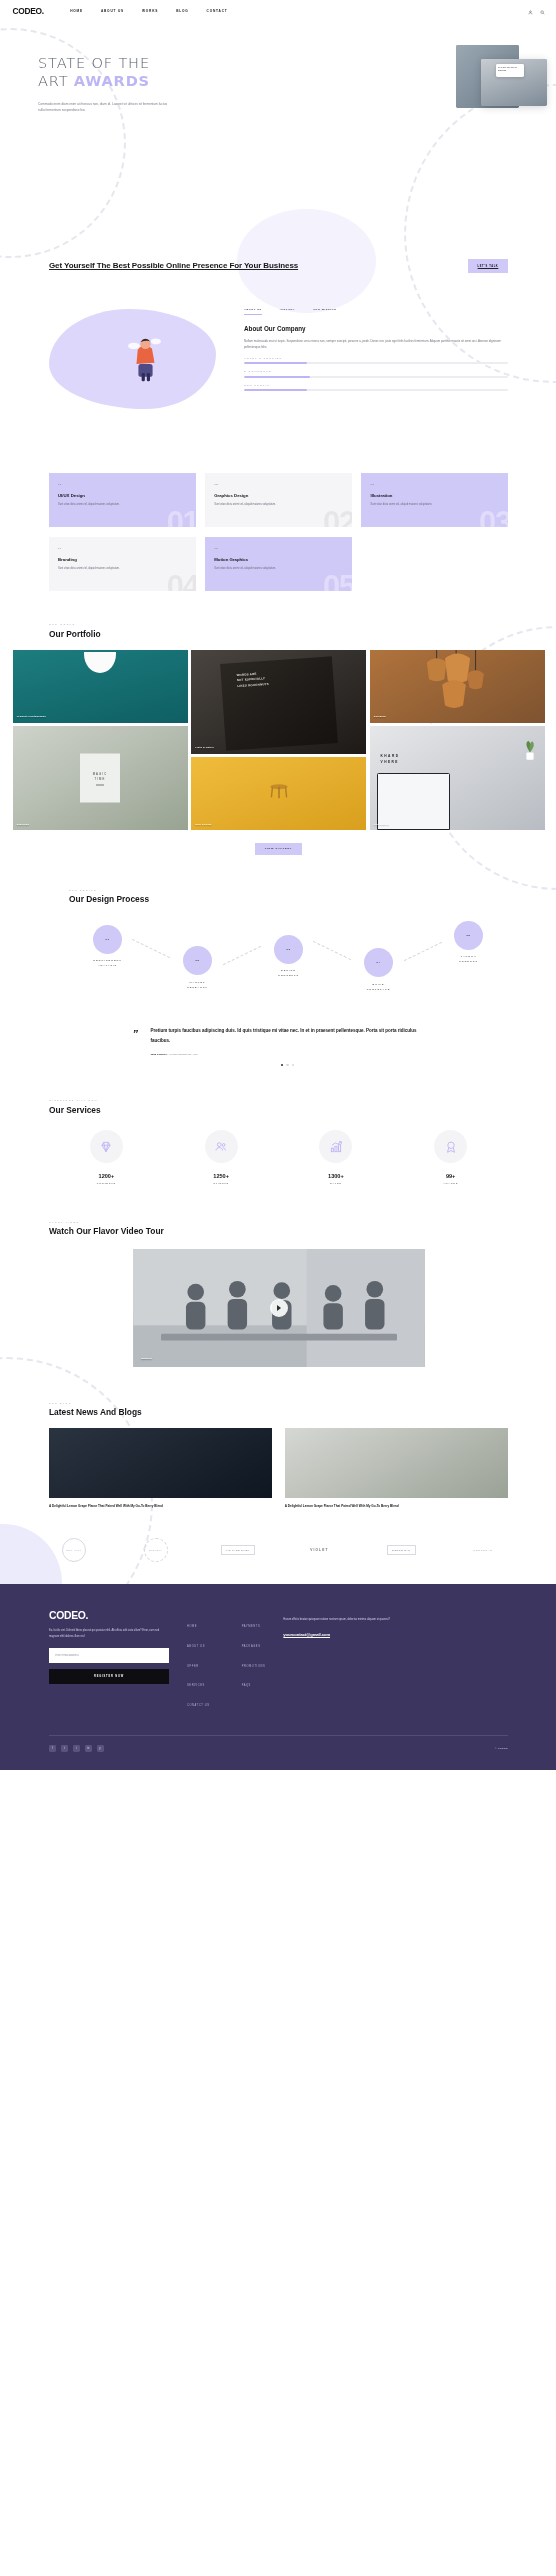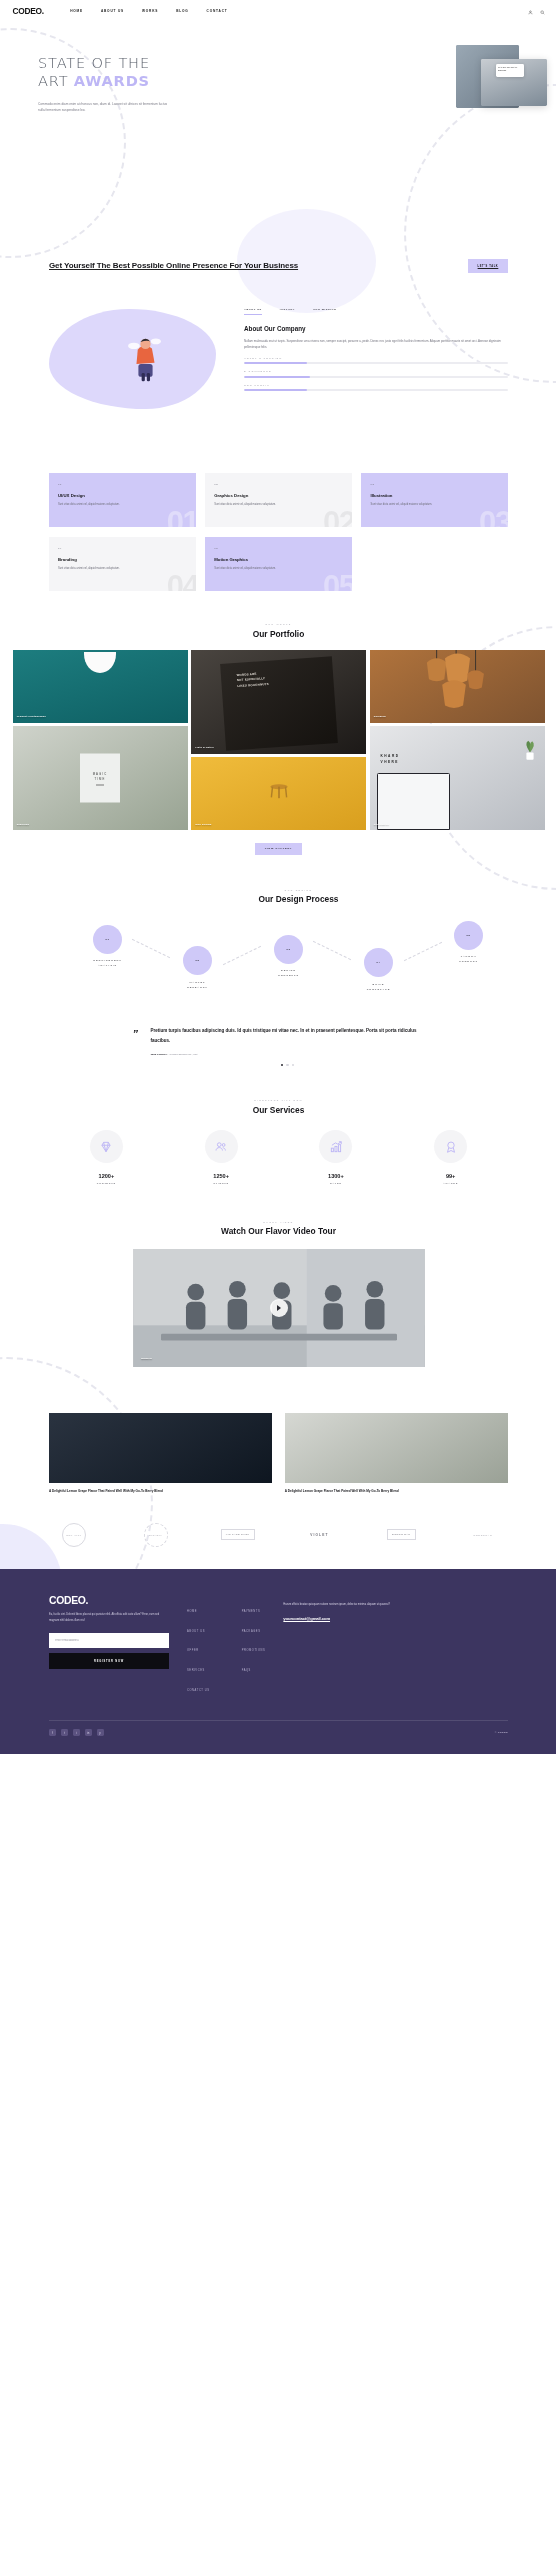--- a/index.html
+++ b/index.html
@@ -135,21 +135,21 @@
   .svc-name { font-size:4.3px; font-weight:bold; color:#16161a; margin:7px 0 4.2px; position:relative; z-index:2;}
   .svc-text { font-size:2.6px; line-height:2; color:#6d6d79; position:relative; z-index:2; width:78%;}
   .svc-ghost {
     position:absolute; right:-2.8px; bottom:-11px; font-size:31px; font-weight:bold;
     color:rgba(0,0,0,0.06); line-height:1; letter-spacing:-1.4px;
   }
   .svc-card.hl .svc-ghost { color:rgba(255,255,255,0.35); }
 
   
   .portfolio { position:relative; padding:18px 0 12.5px; z-index:2; }
-  .center-head { text-align:center; }
+  .center-head { }
   .pf-grid {
     margin-top:11px; display:grid; gap:3.5px;
     grid-template-columns:1fr 1fr 1fr;
     width:557px; margin-left:-49px; padding:0 12.5px;
   }
   .pf { position:relative; overflow:hidden; }
   .pf .lbl {
     position:absolute; left:4.2px; bottom:4.2px; color:#fff; font-size:2.5px;
     font-weight:bold; letter-spacing:0.2px; text-shadow:0 0.7px 1.4px rgba(0,0,0,.4);
   }
@@ -663,20 +663,24 @@
           <rect x="40" y="122" width="340" height="10" rx="2" fill="#8f959b"></rect>
         </svg>
         <div class="play-btn"></div>
         <div class="video-badge">Showreel</div>
       </div>
     </div>
   </section>
 
   <section class="blog">
     <div class="container">
+      <div class="center-head">
+        <div class="eyebrow">OUR BLOG</div>
+        <div class="sec-title">Latest News And Blogs</div>
+      </div>
       <div class="blog-grid">
         <article>
           <div class="blog-thumb"></div>
           <div class="blog-title">A Delightful Lemon Grape Flavor That Paired Well With My Go-To Berry Blend</div>
         </article>
         <article>
           <div class="blog-thumb b2"></div>
           <div class="blog-title">A Delightful Lemon Grape Flavor That Paired Well With My Go-To Berry Blend</div>
         </article>
       </div>

